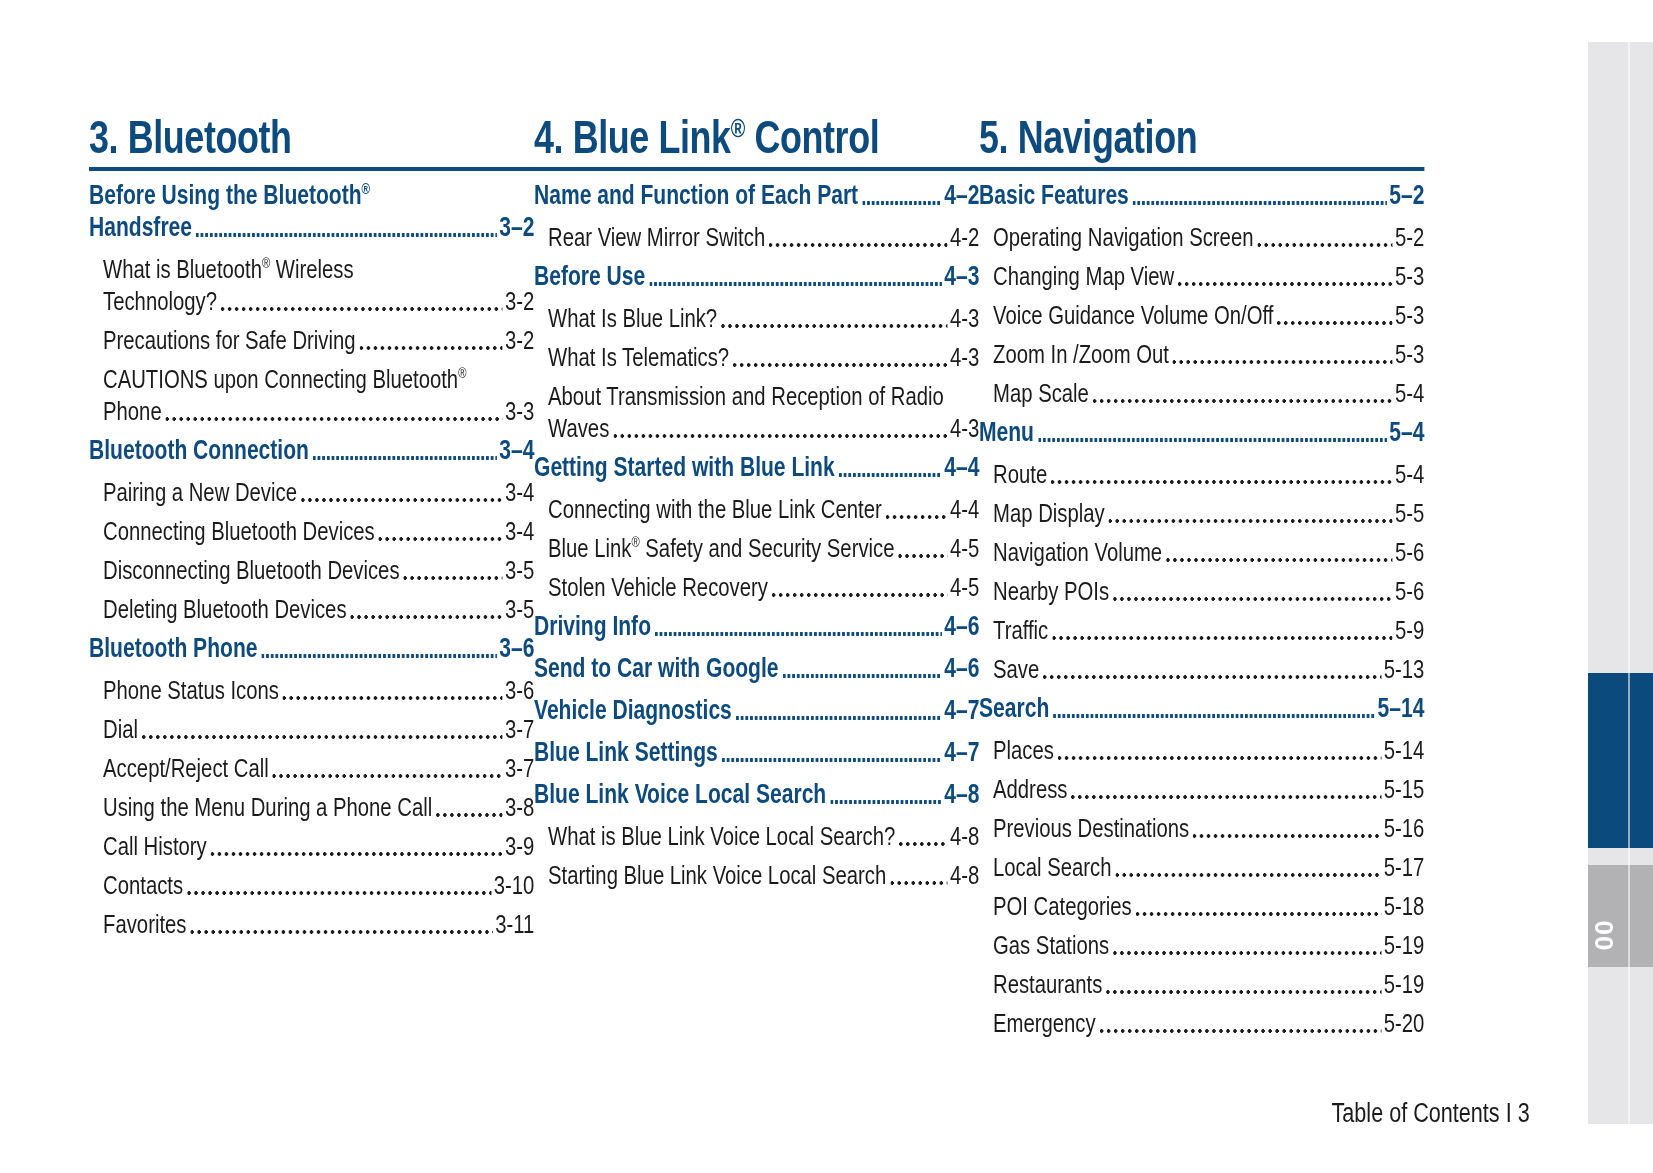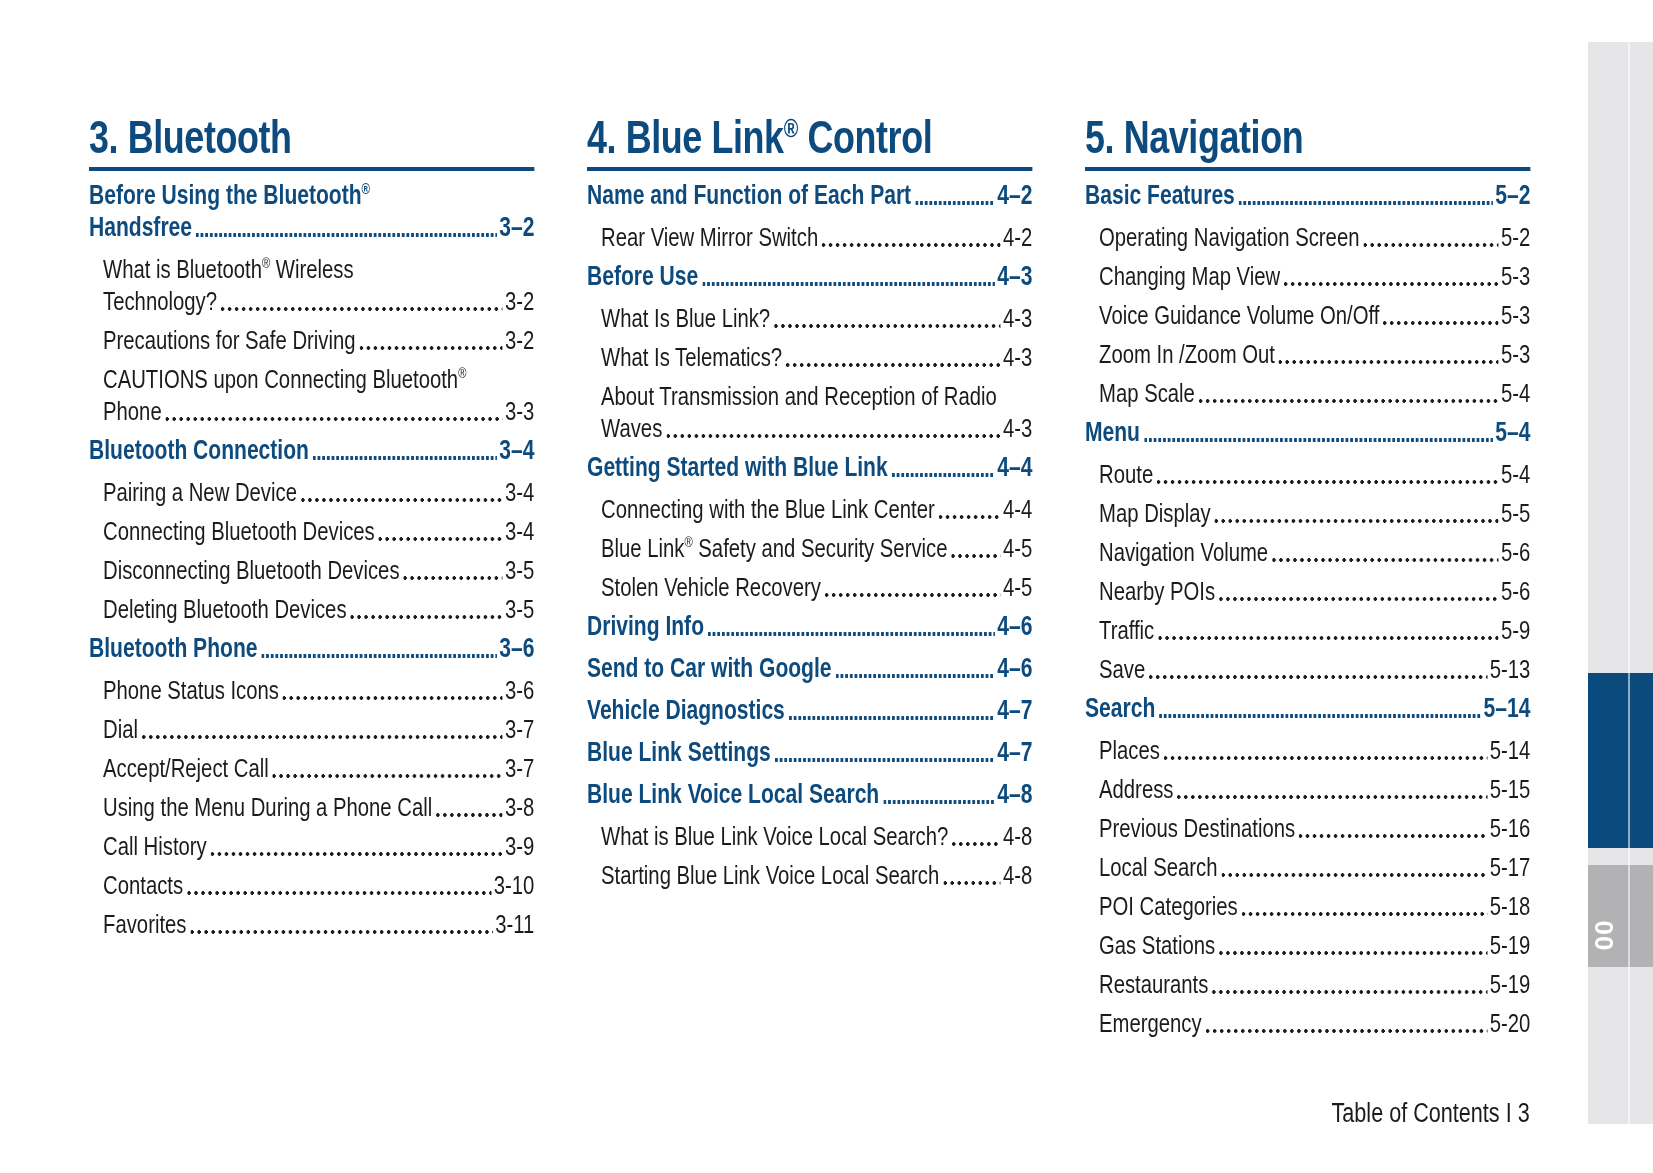--- a/index.html
+++ b/index.html
@@ -9,21 +9,21 @@
     --tab:#b2b2b4;
     --block:#0b4a7c;
   }
   *{box-sizing:border-box;}
   html,body{margin:0;padding:0;}
   body{
     width:1653px;height:1173px;position:relative;overflow:hidden;
     background:#ffffff;color:var(--ink);
     font-family:"Liberation Sans", sans-serif;
   }
-  .toc{position:absolute;left:89px;top:114px;display:flex;gap:53px;}
+  .toc{position:absolute;left:89px;top:114px;display:flex;}
   .toc-column{width:445px;flex:0 0 445px;}
   .col-inner{width:571px;transform:scaleX(0.78);transform-origin:left top;}
   .chapter-title{font-size:46px;font-weight:bold;line-height:46px;color:var(--accent);letter-spacing:-0.5px;margin:0;}
   .chapter-rule{height:4px;background:var(--accent);margin:7px 0 8px 0;}
   .sec{color:var(--accent);font-weight:bold;font-size:27px;line-height:32px;margin:3px 0 10px 0;}
   .item{font-size:26px;line-height:32px;margin:0 0 7px 0;padding-left:18px;color:var(--ink);font-weight:normal;}
   .row{display:flex;align-items:baseline;}
   .lbl{white-space:nowrap;}
   .lbl.block{display:block;white-space:nowrap;}
   .leader{flex:1 1 10px;min-width:10px;align-self:flex-end;height:6px;margin:0 3px 5px 5px;

